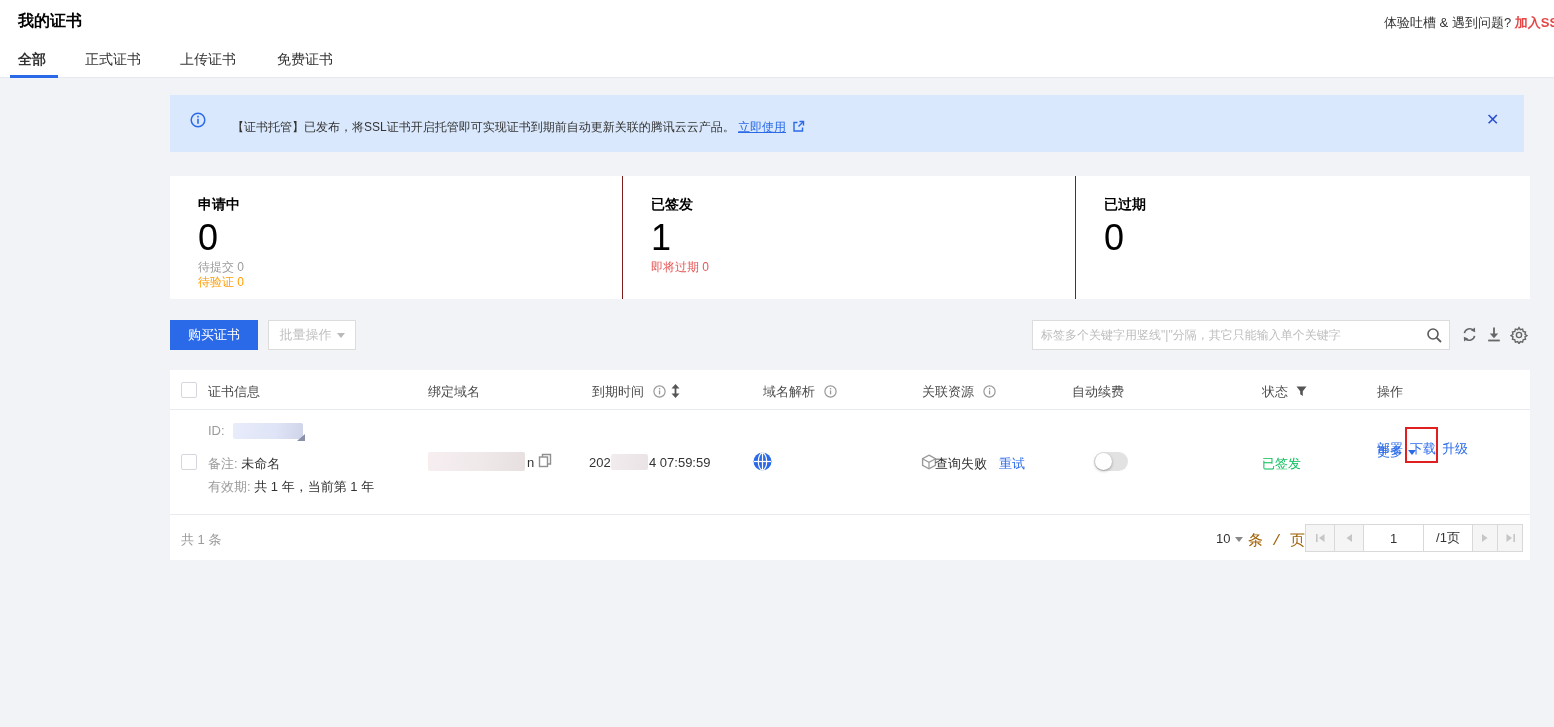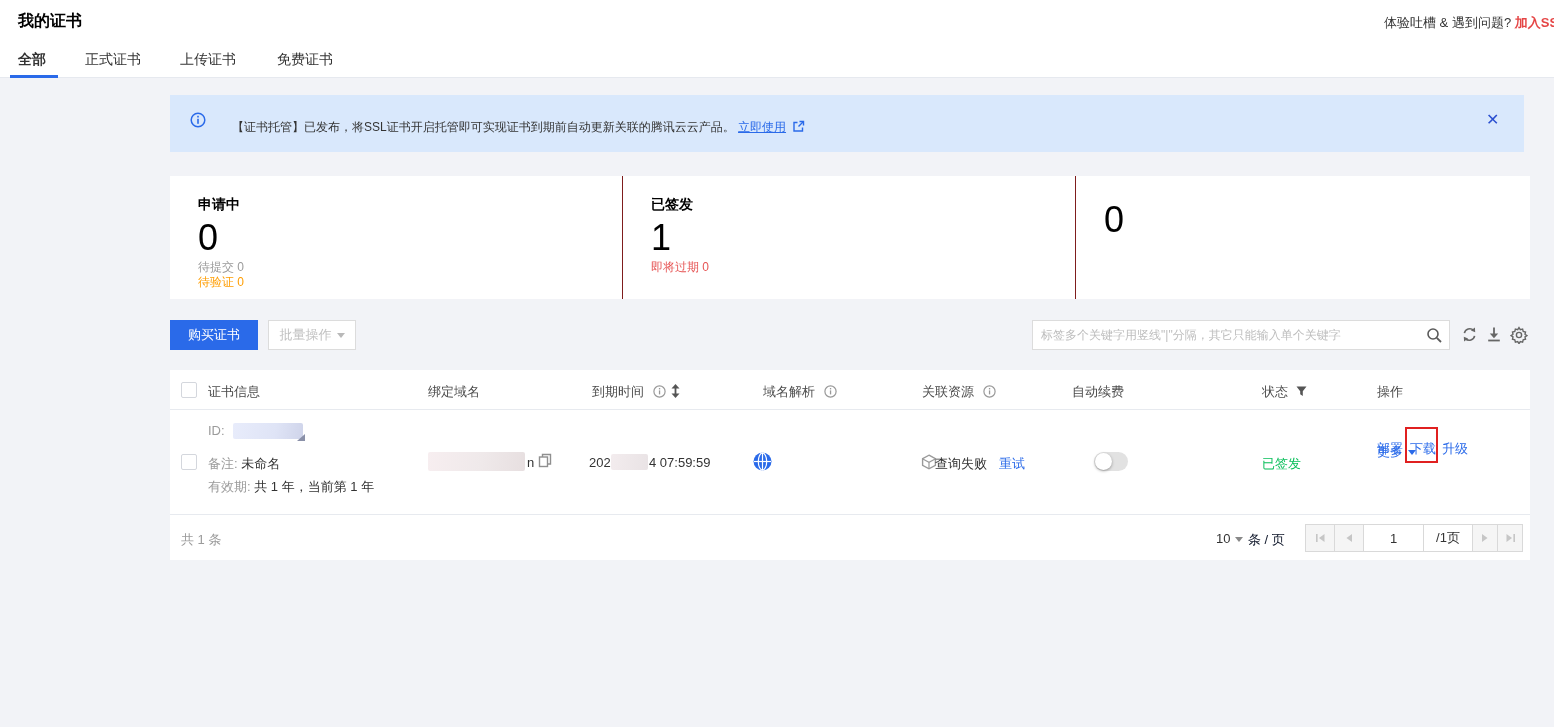--- a/index.html
+++ b/index.html
@@ -60,21 +60,21 @@
   .censor-date { left:611px; top:454px; width:37px; height:16px; background:linear-gradient(100deg,#f3ecee,#e9e3e5); }
 
   .toggle { left:1094px; top:452px; width:34px; height:19px; border-radius:10px; background:#e2e2e2; cursor:pointer; }
   .knob { position:absolute; left:1px; top:1px; width:17px; height:17px; border-radius:50%; background:#fff; box-shadow:0 1px 3px rgba(0,0,0,.35); }
   .status-ok { color:#0abf5b; }
   .red-box { left:1405px; top:427px; width:33px; height:36px; border:2px solid #e02020; }
 
   
   .foot-total { left:181px; top:531px; font-size:13px; color:#9b9b9b; }
   .pagesize { left:1216px; top:531px; font-size:13px; color:#333; cursor:pointer; }
-  .perpage { left:1248px; top:531px; font-size:13px; color:#0f172a; }
+  .perpage { left:1248px; top:531px; font-size:15px; color:#a16207;font-family:Liberation Mono, monospace; }
   .pg { top:524px; height:28px; border:1px solid #d9d9d9; background:#f5f5f5; display:flex; align-items:center; justify-content:center; cursor:pointer; }
   .pg.white { background:#fff; }
   .pg input { width:100%; height:100%; border:0; outline:none; text-align:center; font-size:13px; color:#333; background:transparent; font-family:inherit; }
   .pg-label { font-size:13px; color:#333; }
 
   svg { display:block; }
 </style>
 </head>
 <body>
 
@@ -115,20 +115,21 @@
     <div class="stat-value">0</div>
     <div class="stat-sub c-gray">待提交 0</div>
     <div class="stat-sub c-orange">待验证 0</div>
   </div>
   <div class="stat-card b" style="left:453px;width:453px">
     <div class="stat-title">已签发</div>
     <div class="stat-value">1</div>
     <div class="stat-sub c-red">即将过期 0</div>
   </div>
   <div class="stat-card" style="left:906px;width:454px">
+    <div class="stat-title">已过期</div>
     <div class="stat-value">0</div>
   </div>
 </div>
 
 <div class="abs btn-primary">购买证书</div>
 <div class="abs btn-batch"><span>批量操作</span><span class="caret-down"></span></div>
 
 <div class="abs search-box">
   <input type="text" placeholder="标签多个关键字用竖线&quot;|&quot;分隔，其它只能输入单个关键字" style="">
   <span class="search-mag">

